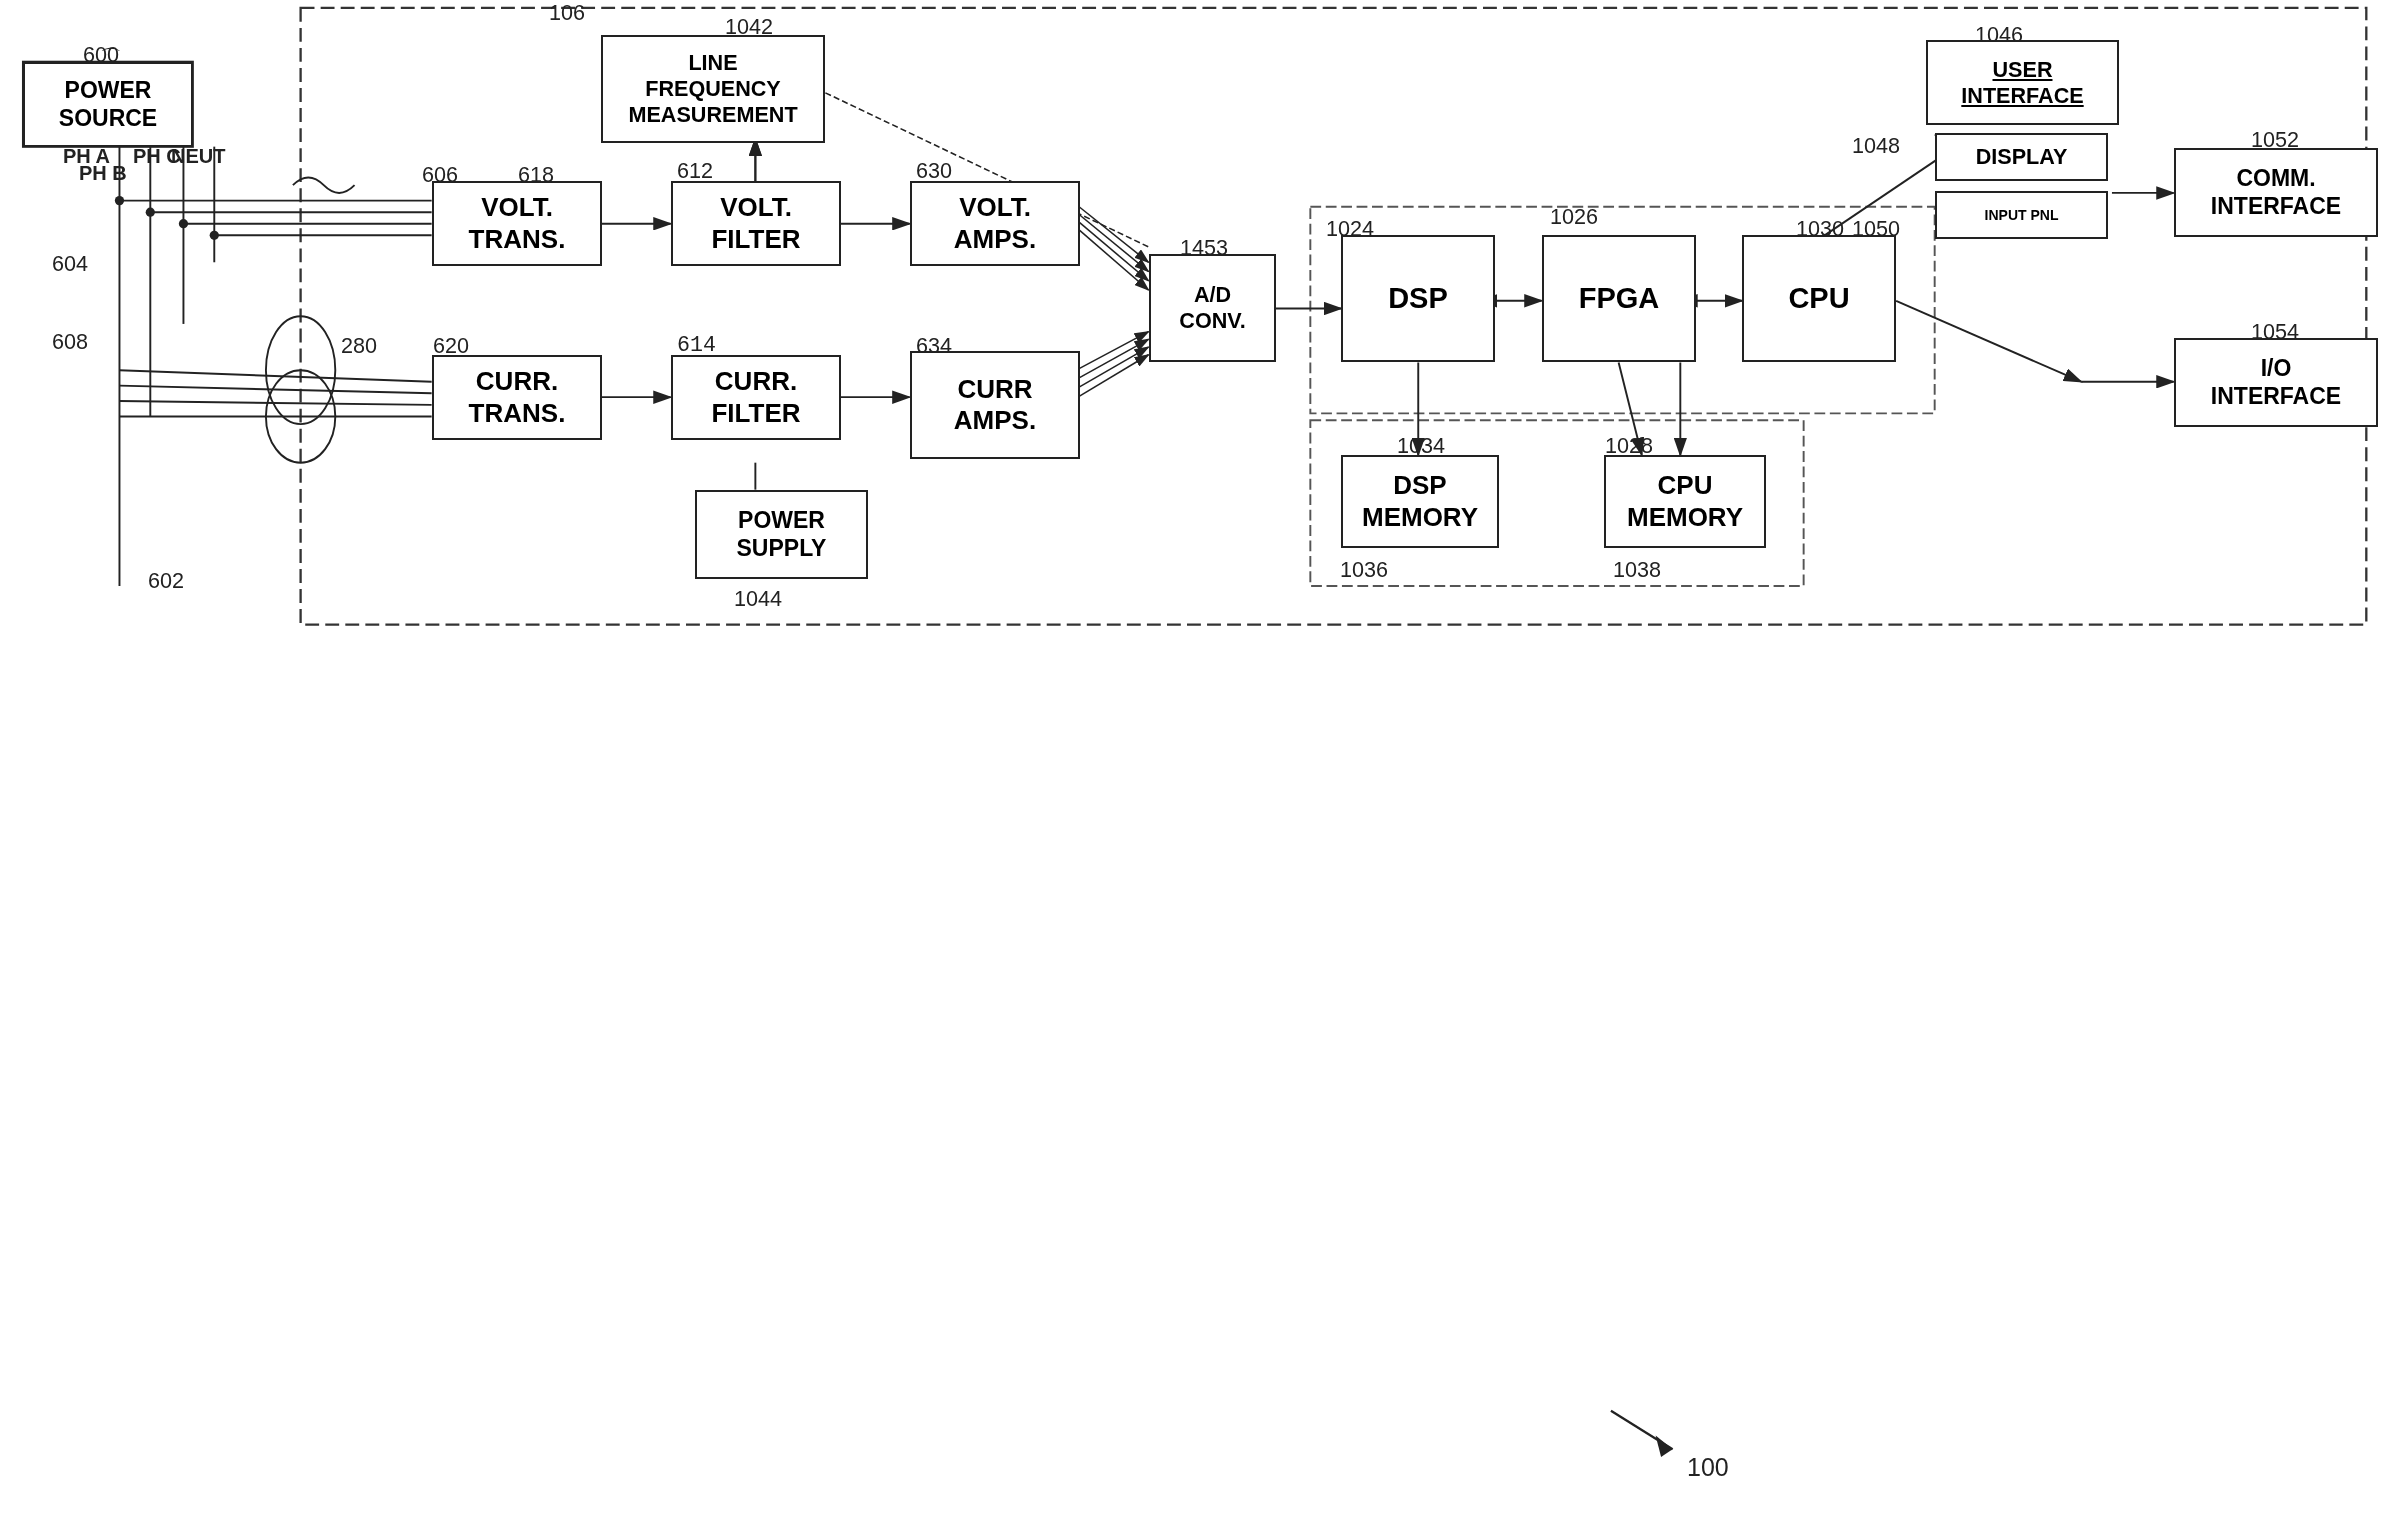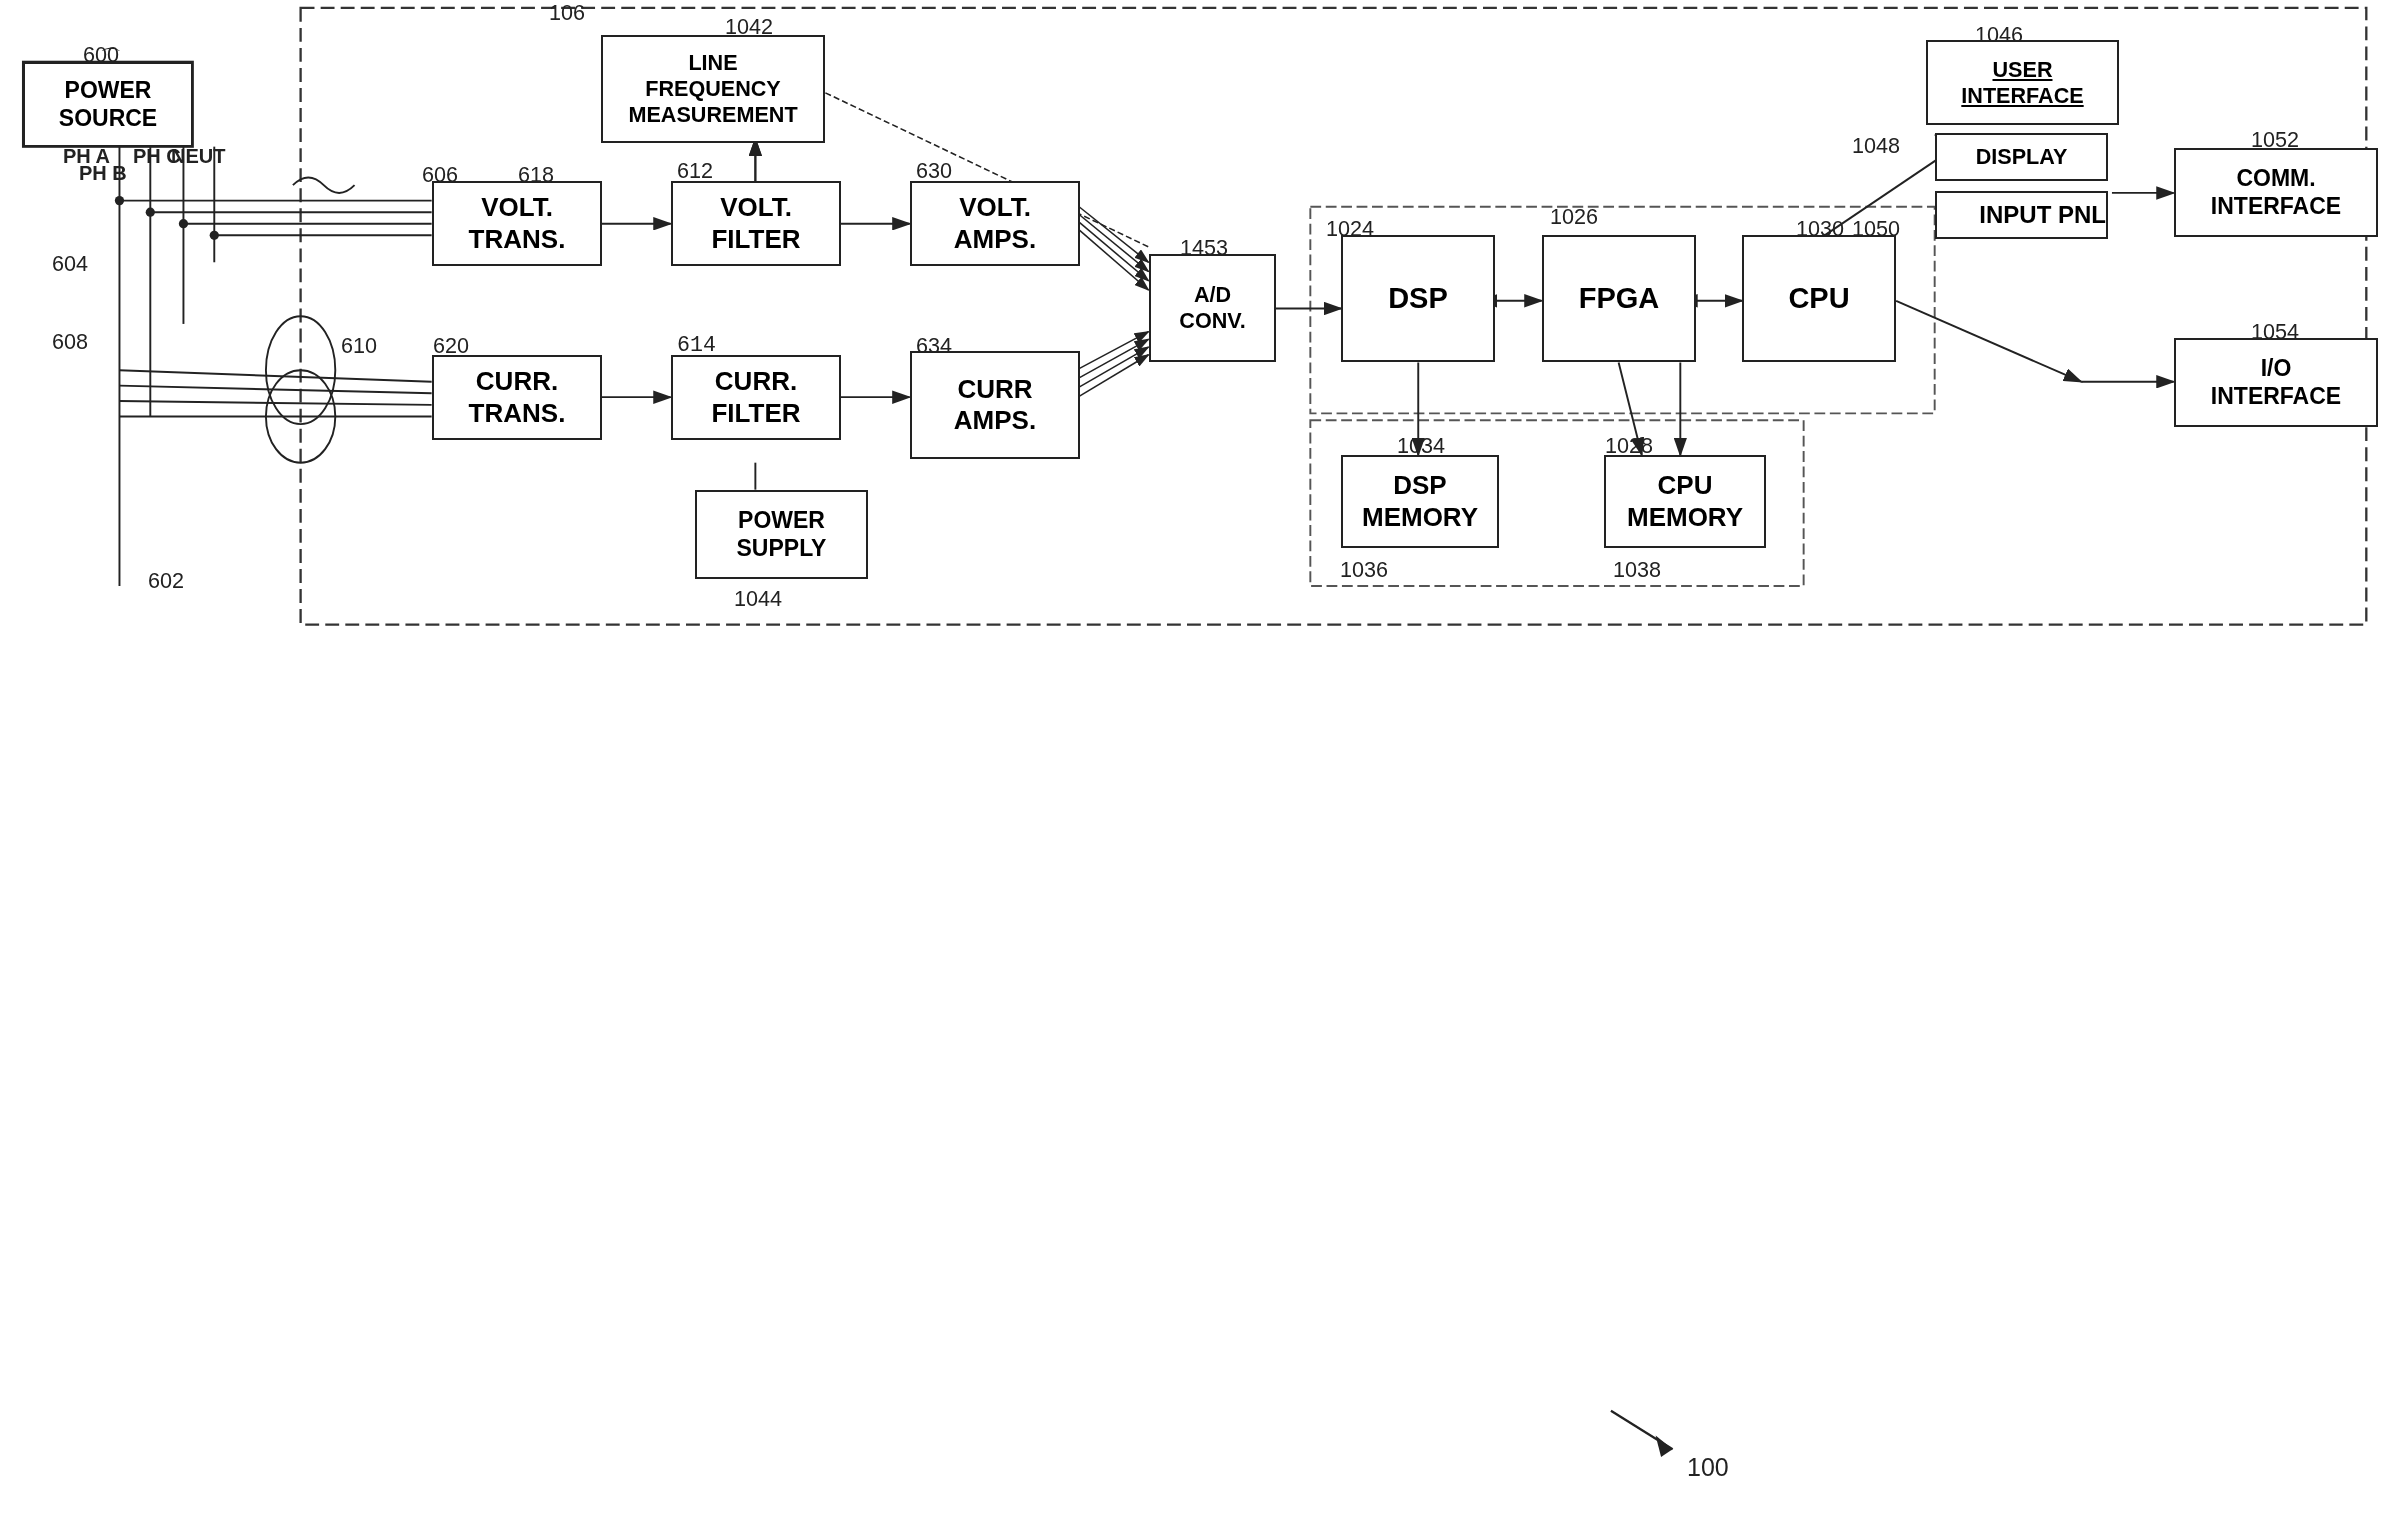--- a/index.html
+++ b/index.html
@@ -206,21 +206,21 @@
 </div>
 
 <div class="box" style="left:1926px;top:40px;width:193px;height:85px;font-size:21.6px;text-decoration:underline;">
   <span>USER<br>INTERFACE</span>
 </div>
 
 <div class="box" style="left:1935px;top:133px;width:173px;height:48px;font-size:21.6px;">
   <span>DISPLAY</span>
 </div>
 
-<div class="box" style="left:1935px;top:191px;width:173px;height:48px;font-size:24px;justify-content:flex-end;">
+<div class="box" style="left:1935px;top:191px;width:173px;height:48px;font-size:14px;">
   <span>INPUT PNL</span>
 </div>
 
 <div class="box" style="left:2174px;top:148px;width:204px;height:89px;font-size:23px;">
   <span>COMM.<br>INTERFACE</span>
 </div>
 
 <div class="box" style="left:2174px;top:338px;width:204px;height:89px;font-size:23px;">
   <span>I/O<br>INTERFACE</span>
 </div>
@@ -230,21 +230,21 @@
 </div>
 
 <span class="ref-num" style="left:83px;top:42px;">600</span>
 <span class="ref-num" style="left:100px;top:43px;">⌒</span>
 
 <span class="ref-num" style="left:422px;top:162px;">606</span>
 <span class="ref-num" style="left:518px;top:162px;">618</span>
 <span class="ref-num" style="left:677px;top:158px;">612</span>
 <span class="ref-num" style="left:916px;top:158px;">630</span>
 <span class="ref-num" style="left:433px;top:333px;">620</span>
-<span class="ref-num" style="left:341px;top:333px;">610</span>
+<span class="ref-num" style="left:341px;top:333px;">280</span>
 <span class="ref-num" style="left:677px;top:333px;font-family:Liberation Mono, monospace;">614</span>
 <span class="ref-num" style="left:916px;top:333px;">634</span>
 <span class="ref-num" style="left:1180px;top:235px;">1453</span>
 <span class="ref-num" style="left:1326px;top:216px;">1024</span>
 <span class="ref-num" style="left:1550px;top:204px;">1026</span>
 <span class="ref-num" style="left:1796px;top:216px;">1030</span>
 <span class="ref-num" style="left:1397px;top:433px;">1034</span>
 <span class="ref-num" style="left:1605px;top:433px;">1028</span>
 <span class="ref-num" style="left:1340px;top:557px;">1036</span>
 <span class="ref-num" style="left:1613px;top:557px;">1038</span>

